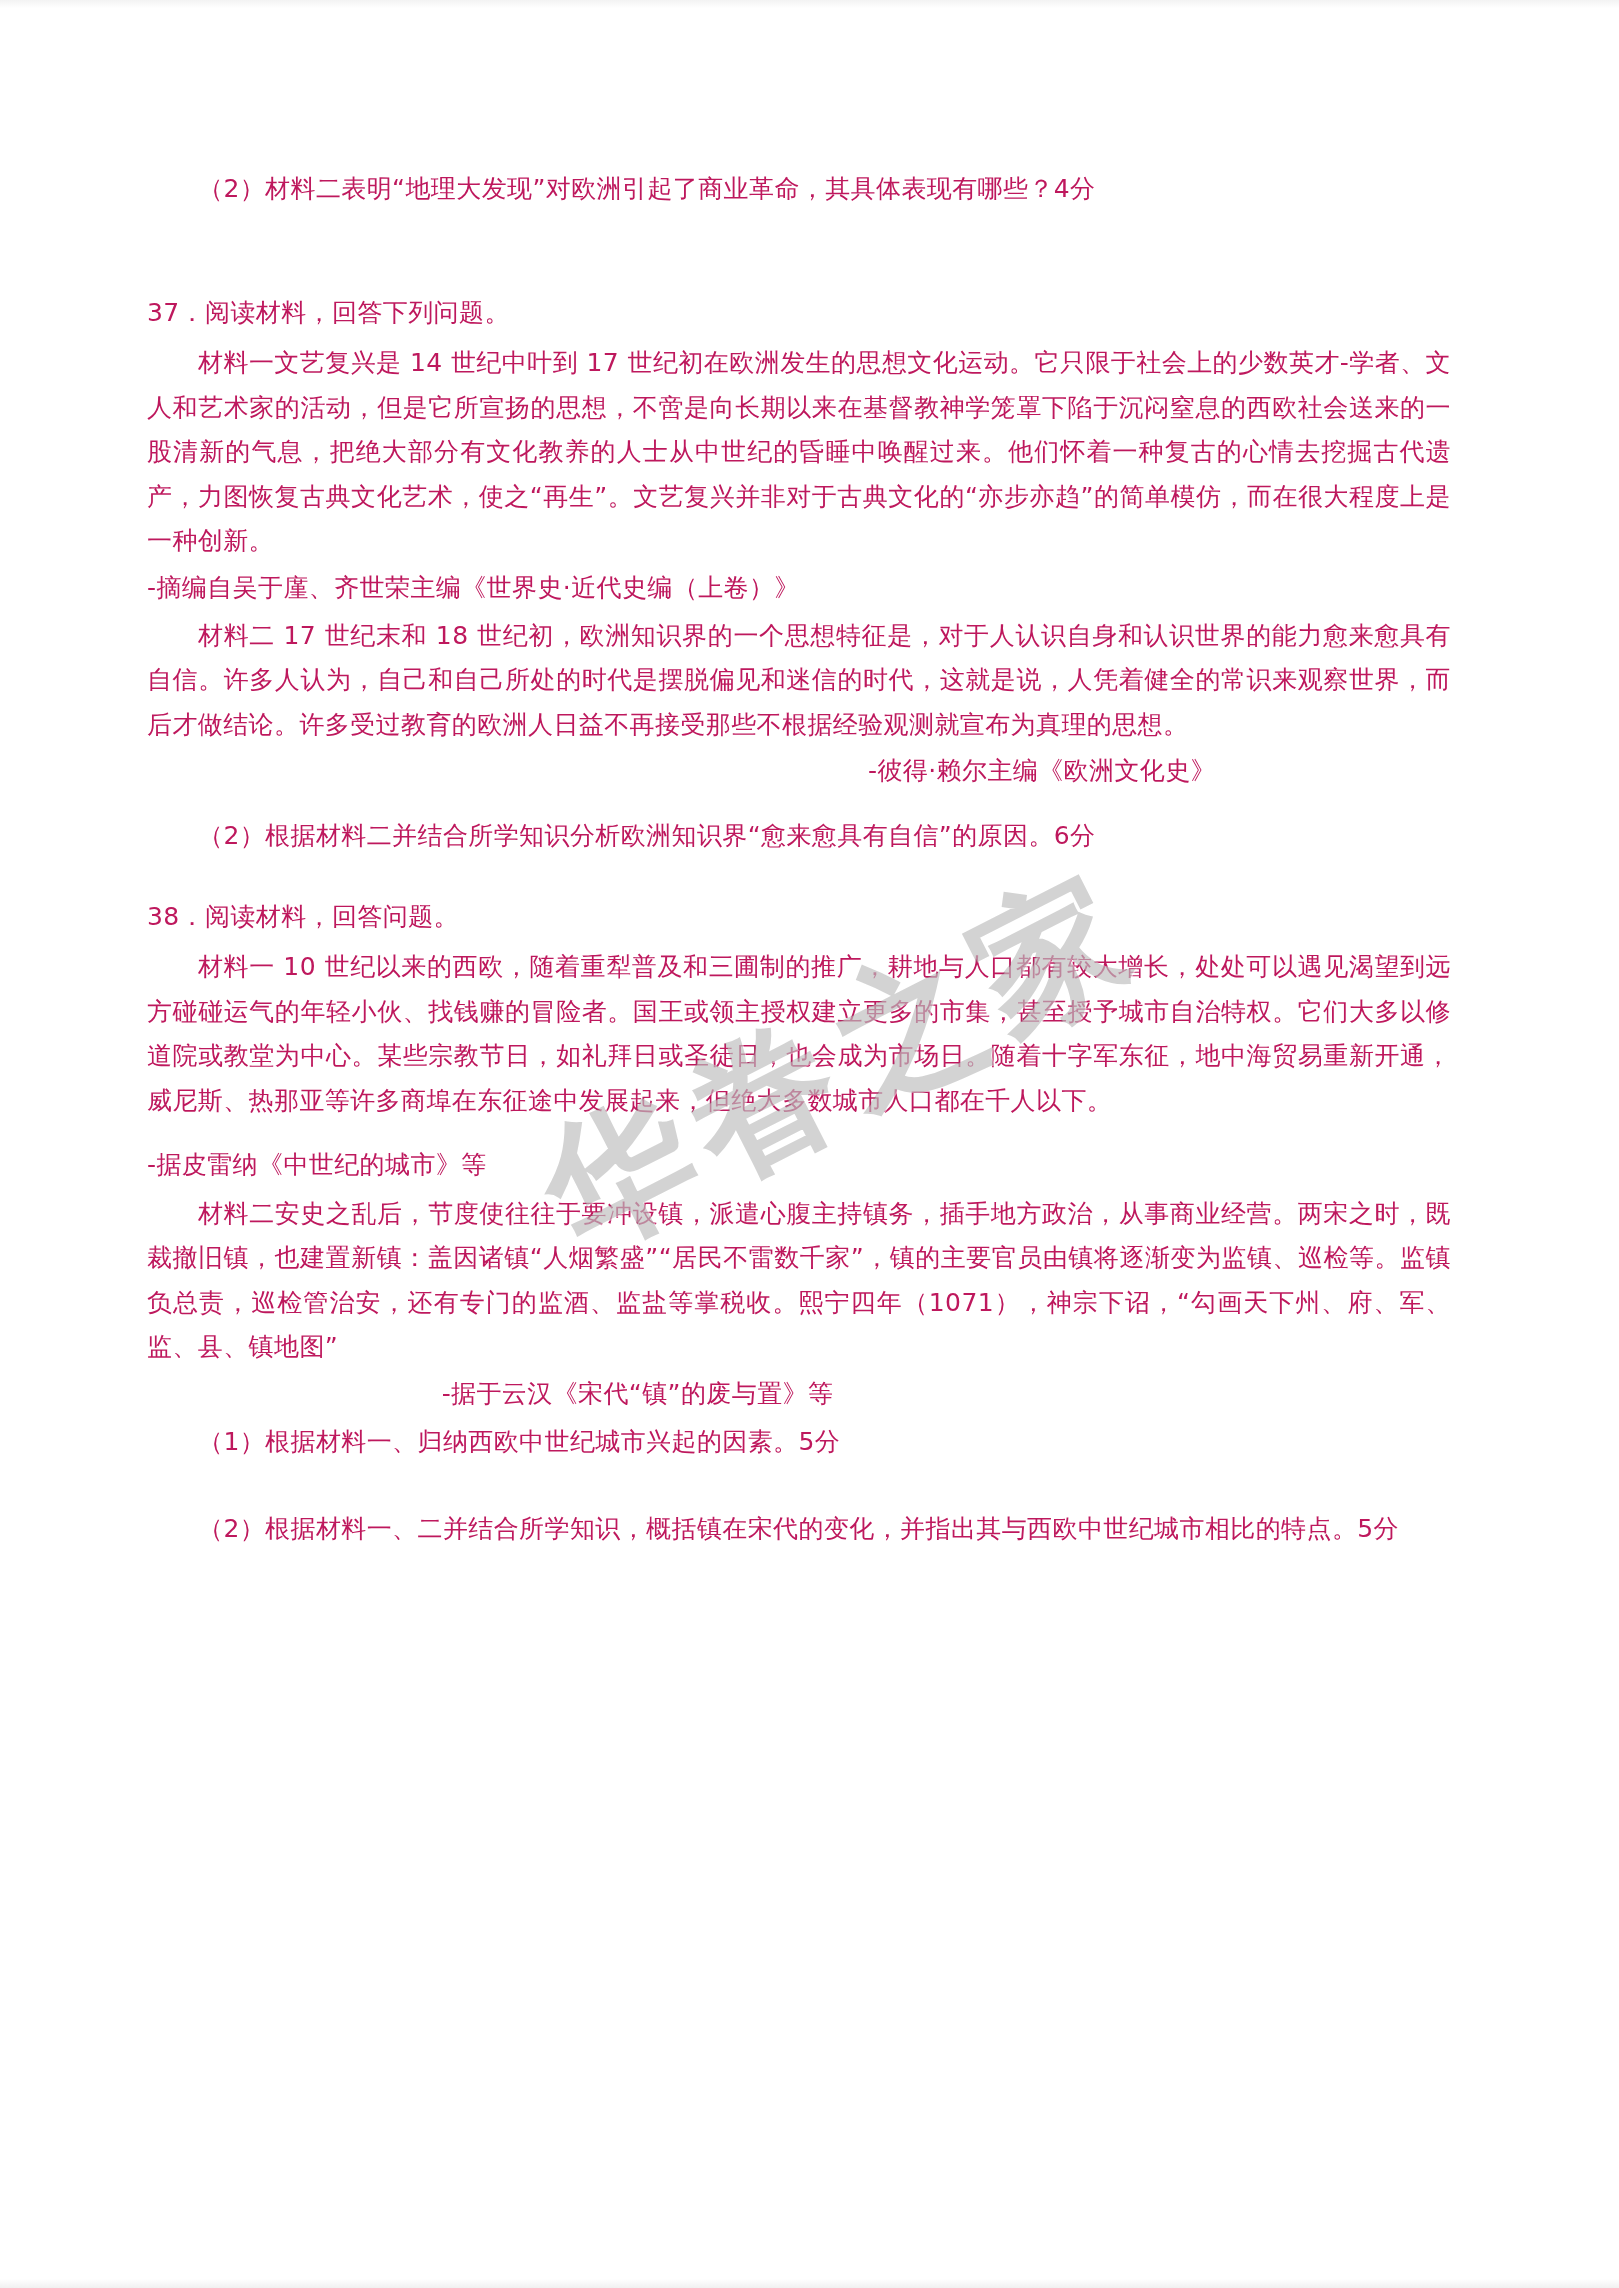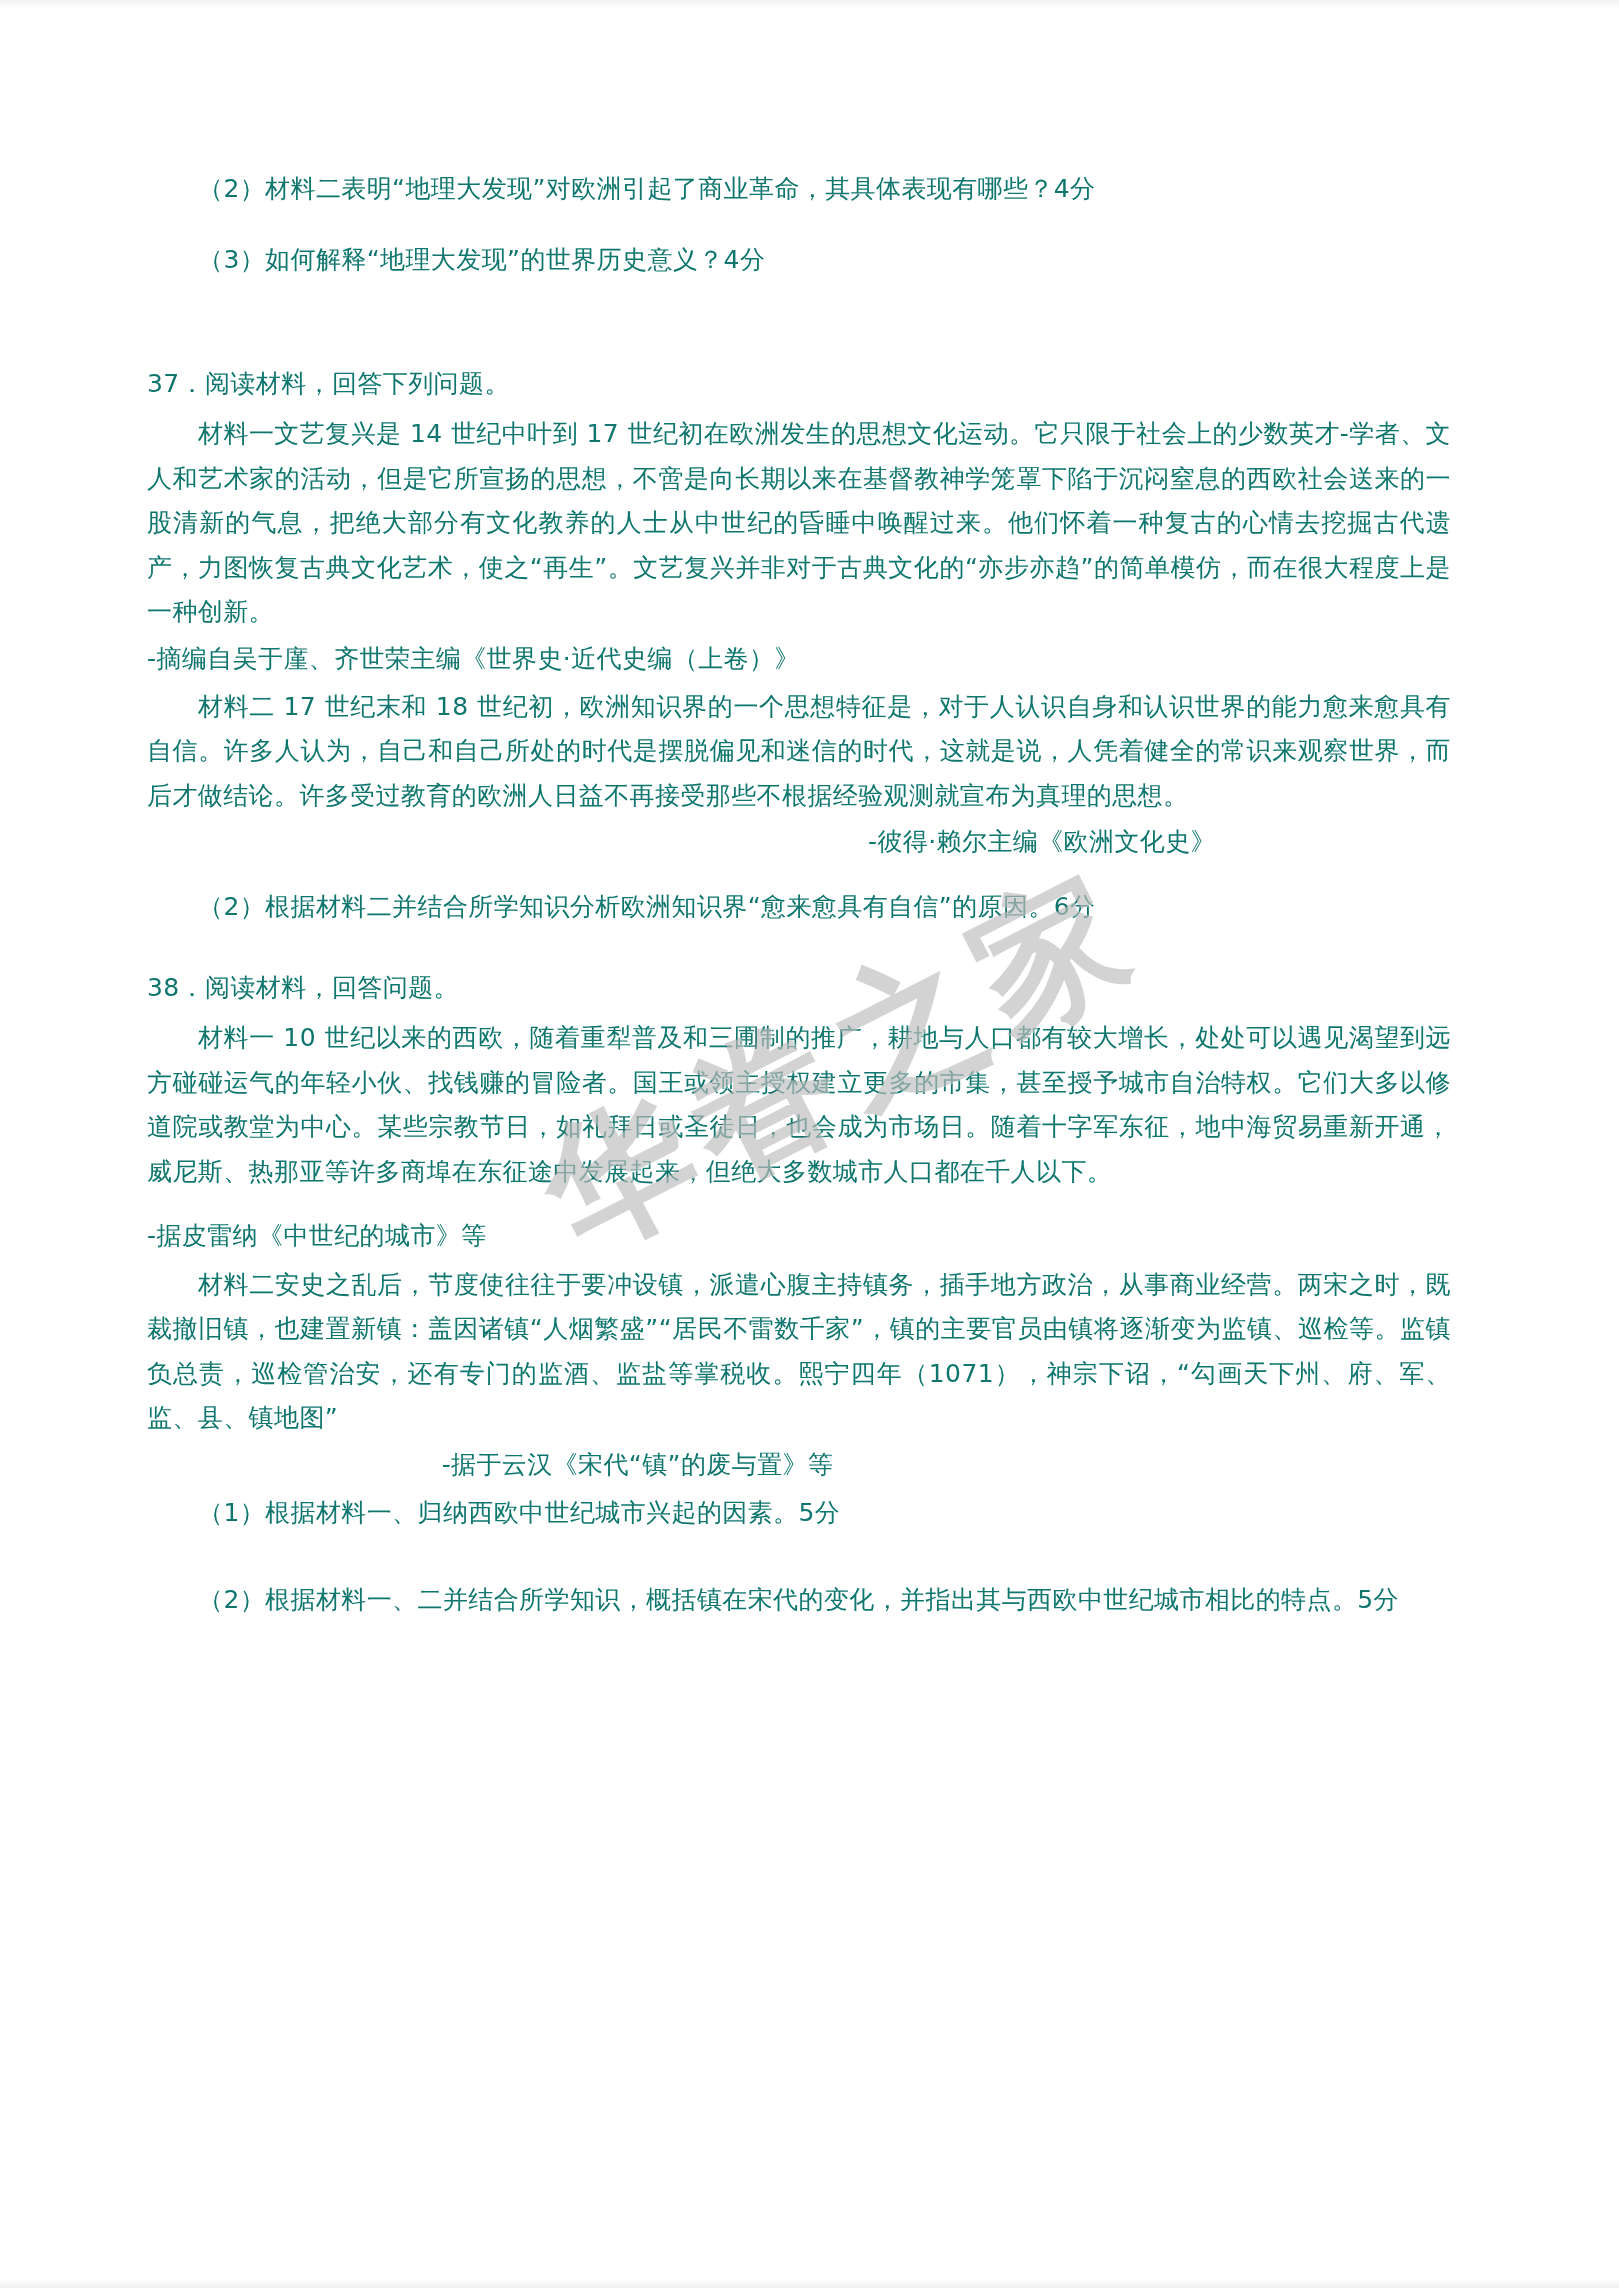--- a/index.html
+++ b/index.html
@@ -27,21 +27,21 @@
     left: 147px;
     top: 167px;
     width: 1304px;
   }
   p {
     margin: 0;
     font-size: 25px;
     line-height: 1.78;
     letter-spacing: 0.4px;
     text-align: justify;
-    color: #0f766e;
+    color: #be185d;
   }
   .q-line {
     margin-bottom: 26.5px;
   }
   .indent2 {
     text-indent: 51px;
   }
   .sec-head {
     margin-top: 37px;
     margin-bottom: 5.9px;
@@ -100,21 +100,20 @@
 </head>
 <body>
 
 <div class="page">
   <div class="page-edge-top"></div>
 
   <div class="content">
 
     <p class="q-line indent2">（2）材料二表明“地理大发现”对欧洲引起了商业革命，其具体表现有哪些？4分</p>
 
-    <p class="q-line indent2">（3）如何解释“地理大发现”的世界历史意义？4分</p>
 
     <div class="spacer-sm"></div>
 
     <p class="sec-head">37．阅读材料，回答下列问题。</p>
 
     <p class="para indent2">材料一文艺复兴是 14 世纪中叶到 17 世纪初在欧洲发生的思想文化运动。它只限于社会上的少数英才-学者、文人和艺术家的活动，但是它所宣扬的思想，不啻是向长期以来在基督教神学笼罩下陷于沉闷窒息的西欧社会送来的一股清新的气息，把绝大部分有文化教养的人士从中世纪的昏睡中唤醒过来。他们怀着一种复古的心情去挖掘古代遗产，力图恢复古典文化艺术，使之“再生”。文艺复兴并非对于古典文化的“亦步亦趋”的简单模仿，而在很大程度上是一种创新。</p>
 
     <p class="source">-摘编自吴于廑、齐世荣主编《世界史·近代史编（上卷）》</p>
 
     <p class="para indent2">材料二 17 世纪末和 18 世纪初，欧洲知识界的一个思想特征是，对于人认识自身和认识世界的能力愈来愈具有自信。许多人认为，自己和自己所处的时代是摆脱偏见和迷信的时代，这就是说，人凭着健全的常识来观察世界，而后才做结论。许多受过教育的欧洲人日益不再接受那些不根据经验观测就宣布为真理的思想。</p>

